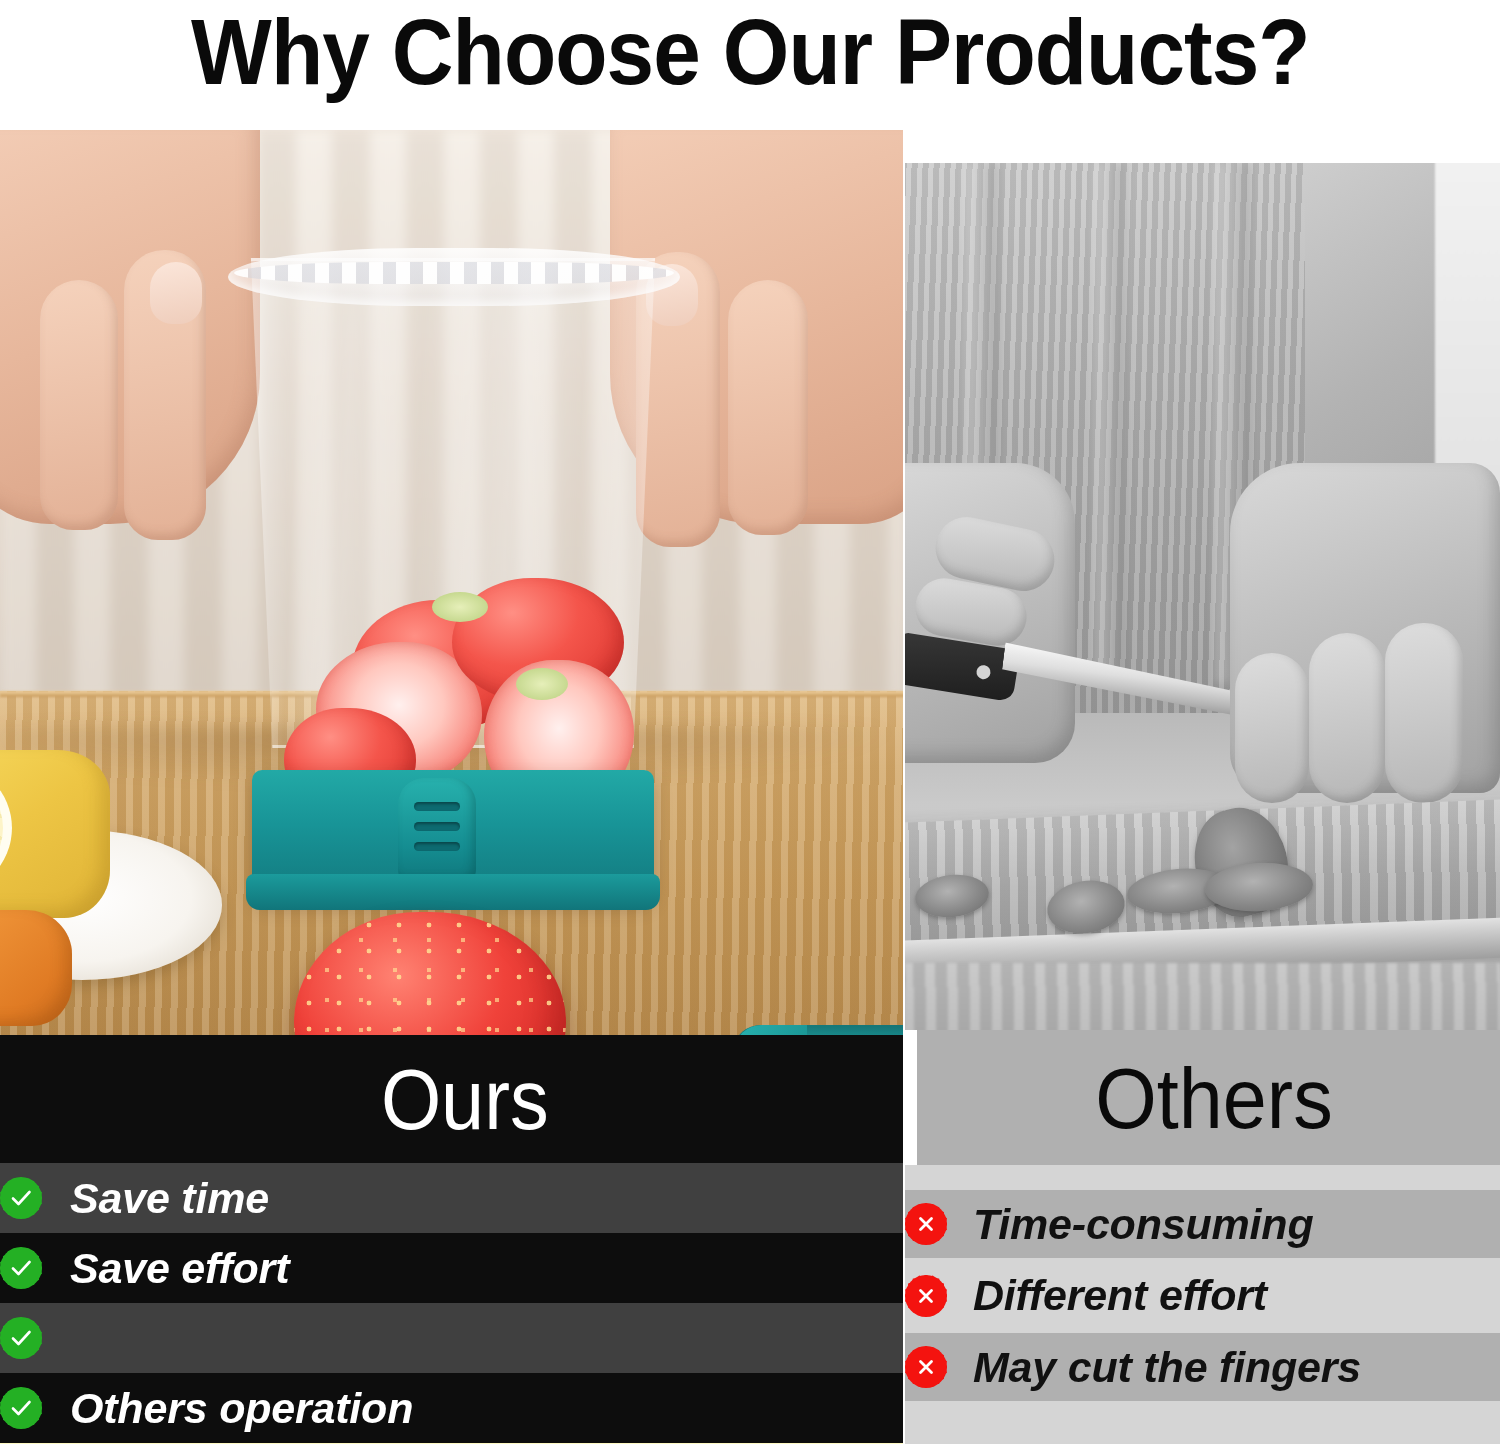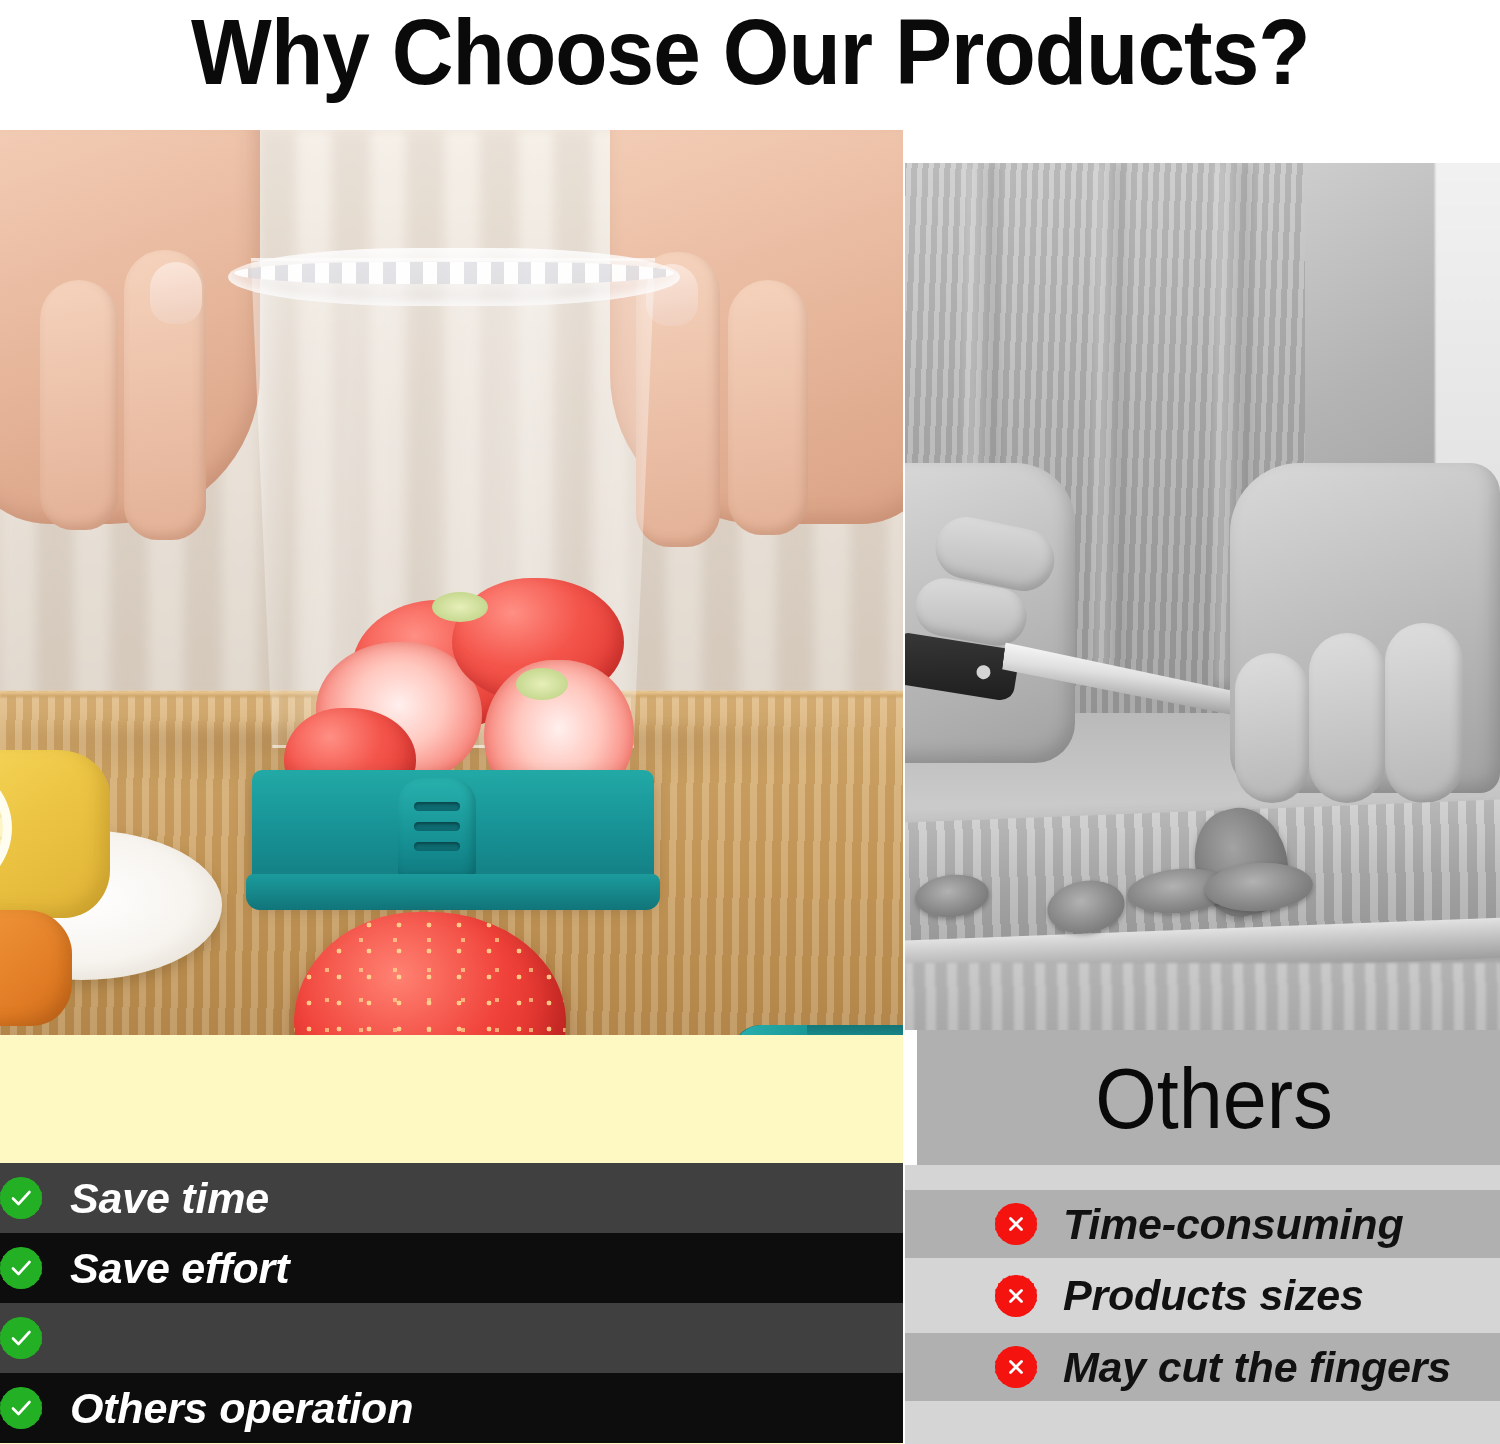--- a/index.html
+++ b/index.html
@@ -365,21 +365,21 @@
   .rows { position: absolute; left: 0; width: 100%; }
   #rows-ours   { top: 1033px; }
   #rows-others { top: 1035px; }
 
   .row {
     display: flex;
     align-items: center;
     box-sizing: border-box;
   }
   #rows-ours .row   { height: 70px; }
-  #rows-others .row { height: 68px; padding-left: 90px; }
+  #rows-others .row { height: 68px; }
 
   #rows-ours .row.alt  { background: #404040; }
   #rows-ours .row.base { background: #0d0d0d; }
   #rows-others .row.alt  { background: #b0b0b0; }
   #rows-others .row.base { background: #d5d5d5; }
 
   .row-label {
     font-style: italic;
     font-weight: bold;
     font-size: 43px;
@@ -480,20 +480,23 @@
       <div class="slicer-knob">
         <i style="top:24px;"></i>
           <i style="top:44px;"></i>
           <i style="top:64px;"></i>
       </div>
       <div class="slicer-lip"></div>
 
       <div class="berry-whole"></div>
     </div>
 
+    <div id="label-ours">
+      <div id="label-ours-text">Ours</div>
+    </div>
 
     <div class="rows" id="rows-ours">
 
       <div class="row alt">
         <span class="seal seal-green">
           <span class="spikes"></span>
             <span class="disc"></span>
           <span class="glyph">
             <svg width="26" height="26" viewBox="0 0 26 26" aria-hidden="true">
               <path d="M5 13.5 L10.5 19 L21.5 7" fill="none" stroke="#ffffff" stroke-width="2.6" stroke-linecap="round" stroke-linejoin="round"></path>
@@ -603,21 +606,21 @@
       <div class="row base" style="height:75px;">
         <span class="seal seal-red">
           <span class="spikes"></span>
             <span class="disc"></span>
           <span class="glyph">
             <svg width="24" height="24" viewBox="0 0 24 24" aria-hidden="true">
               <path d="M6.5 6.5 L17.5 17.5 M17.5 6.5 L6.5 17.5" fill="none" stroke="#ffffff" stroke-width="2.8" stroke-linecap="round"></path>
             </svg>
           </span>
         </span>
-        <span class="row-label">Products sizes</span>
+        <span class="row-label">Different effort</span>
       </div>
 
       <div class="row alt">
         <span class="seal seal-red">
           <span class="spikes"></span>
             <span class="disc"></span>
           <span class="glyph">
             <svg width="24" height="24" viewBox="0 0 24 24" aria-hidden="true">
               <path d="M6.5 6.5 L17.5 17.5 M17.5 6.5 L6.5 17.5" fill="none" stroke="#ffffff" stroke-width="2.8" stroke-linecap="round"></path>
             </svg>

